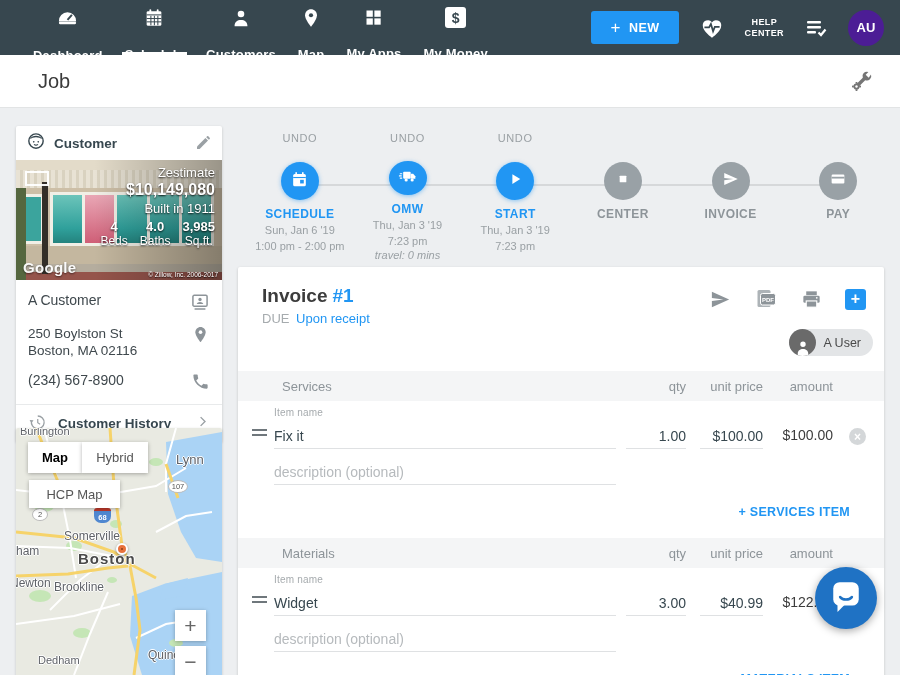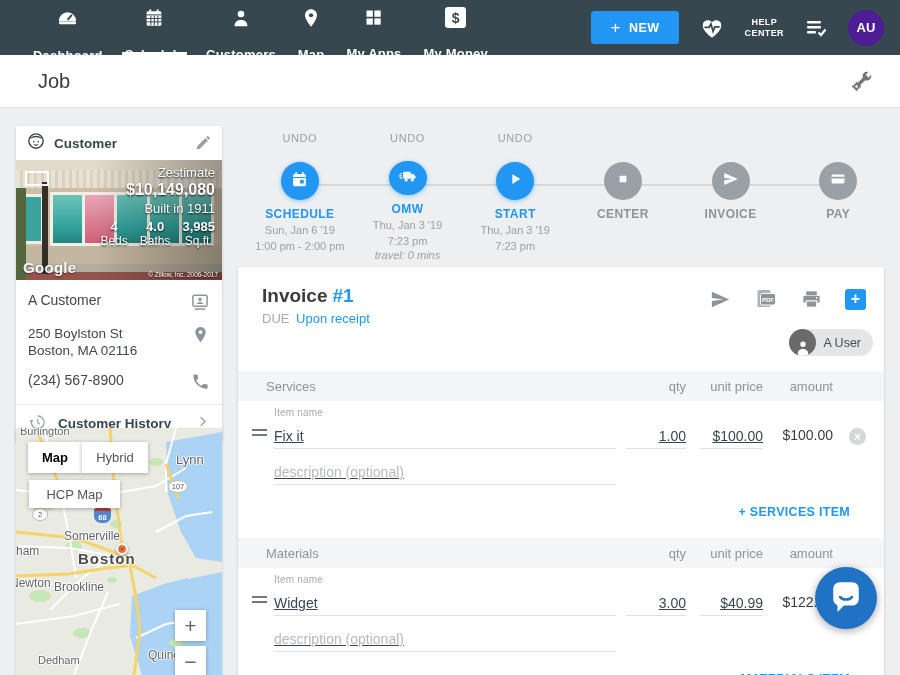--- a/index.html
+++ b/index.html
@@ -97,28 +97,28 @@
   .inv-due .dl { color:#a6abae; }
   .inv-due .dv { color:#2196f3; cursor:pointer; margin-left:3px; }
   .inv-tools { position:absolute; top:20px; right:18px; display:flex; align-items:center; gap:22px; }
   .add-sq { width:21px; height:21px; background:#2196f3; border-radius:3px; color:#fff; font-size:16px; font-weight:bold; display:flex; align-items:center; justify-content:center; cursor:pointer; }
   .assignee { position:absolute; right:11px; top:62px; height:27px; background:#e3e5e7; border-radius:14px; display:flex; align-items:center; padding-right:12px; cursor:pointer; }
   .assignee .av { width:27px; height:27px; border-radius:50%; background:#6a6a6a; display:flex; align-items:flex-end; justify-content:center; overflow:hidden; }
   .assignee .nm { font-size:12.5px; color:#4a4a4a; margin-left:7px; }
 
   .sec-strip { position:relative; height:30px; background:#f4f5f6; }
   .sec-strip span { position:absolute; top:8px; font-size:13px; color:#8d9499; }
-  .sec-name { left:28px;text-align:right; }
+  .sec-name { left:44px;text-align:right; }
   .col-qty { right:198px; } .col-price { right:121px; } .col-amt { right:51px; }
 
   .item-row { position:relative; height:56px; }
   .drag { position:absolute; left:14px; top:28px; width:15px; cursor:grab; }
   .drag i { display:block; height:2px; background:#6f777c; margin-bottom:3px; }
   .iname-label { position:absolute; left:36px; top:6px; font-size:10px; color:#a6abae; letter-spacing:.2px; }
-  .uinput { border:none; border-bottom:1px solid #dfe1e3; background:transparent; outline:none; font-family:inherit; font-size:14px; color:#37474f; height:26px;text-decoration:underline; }
+  .uinput { border:none; border-bottom:1px solid #dfe1e3; background:transparent; outline:none; font-family:inherit; font-size:14px; color:#37474f; height:26px; }
   .in-name { position:absolute; left:36px; top:22px; width:342px; }
   .in-qty { position:absolute; right:198px; top:22px; width:60px; text-align:right; }
   .in-price { position:absolute; right:121px; top:22px; width:63px; text-align:right; }
   .amt { position:absolute; right:51px; top:26px; font-size:14px; color:#3c3c3c; }
   .rm-btn { position:absolute; right:18px; top:27px; width:17px; height:17px; border-radius:50%; background:#d4d7d9; color:#fff; font-size:12px; font-weight:bold; display:flex; align-items:center; justify-content:center; cursor:pointer; }
   .desc-row { position:relative; height:40px; }
   .in-desc { position:absolute; left:36px; top:2px; width:342px; }
   .in-desc::placeholder { color:#b6babd; opacity:1; }
   .add-row { position:relative; height:34px; }
   .add-link { position:absolute; right:34px; top:8px; font-size:12.5px; font-weight:bold; color:#2196f3; letter-spacing:.3px; cursor:pointer; }

